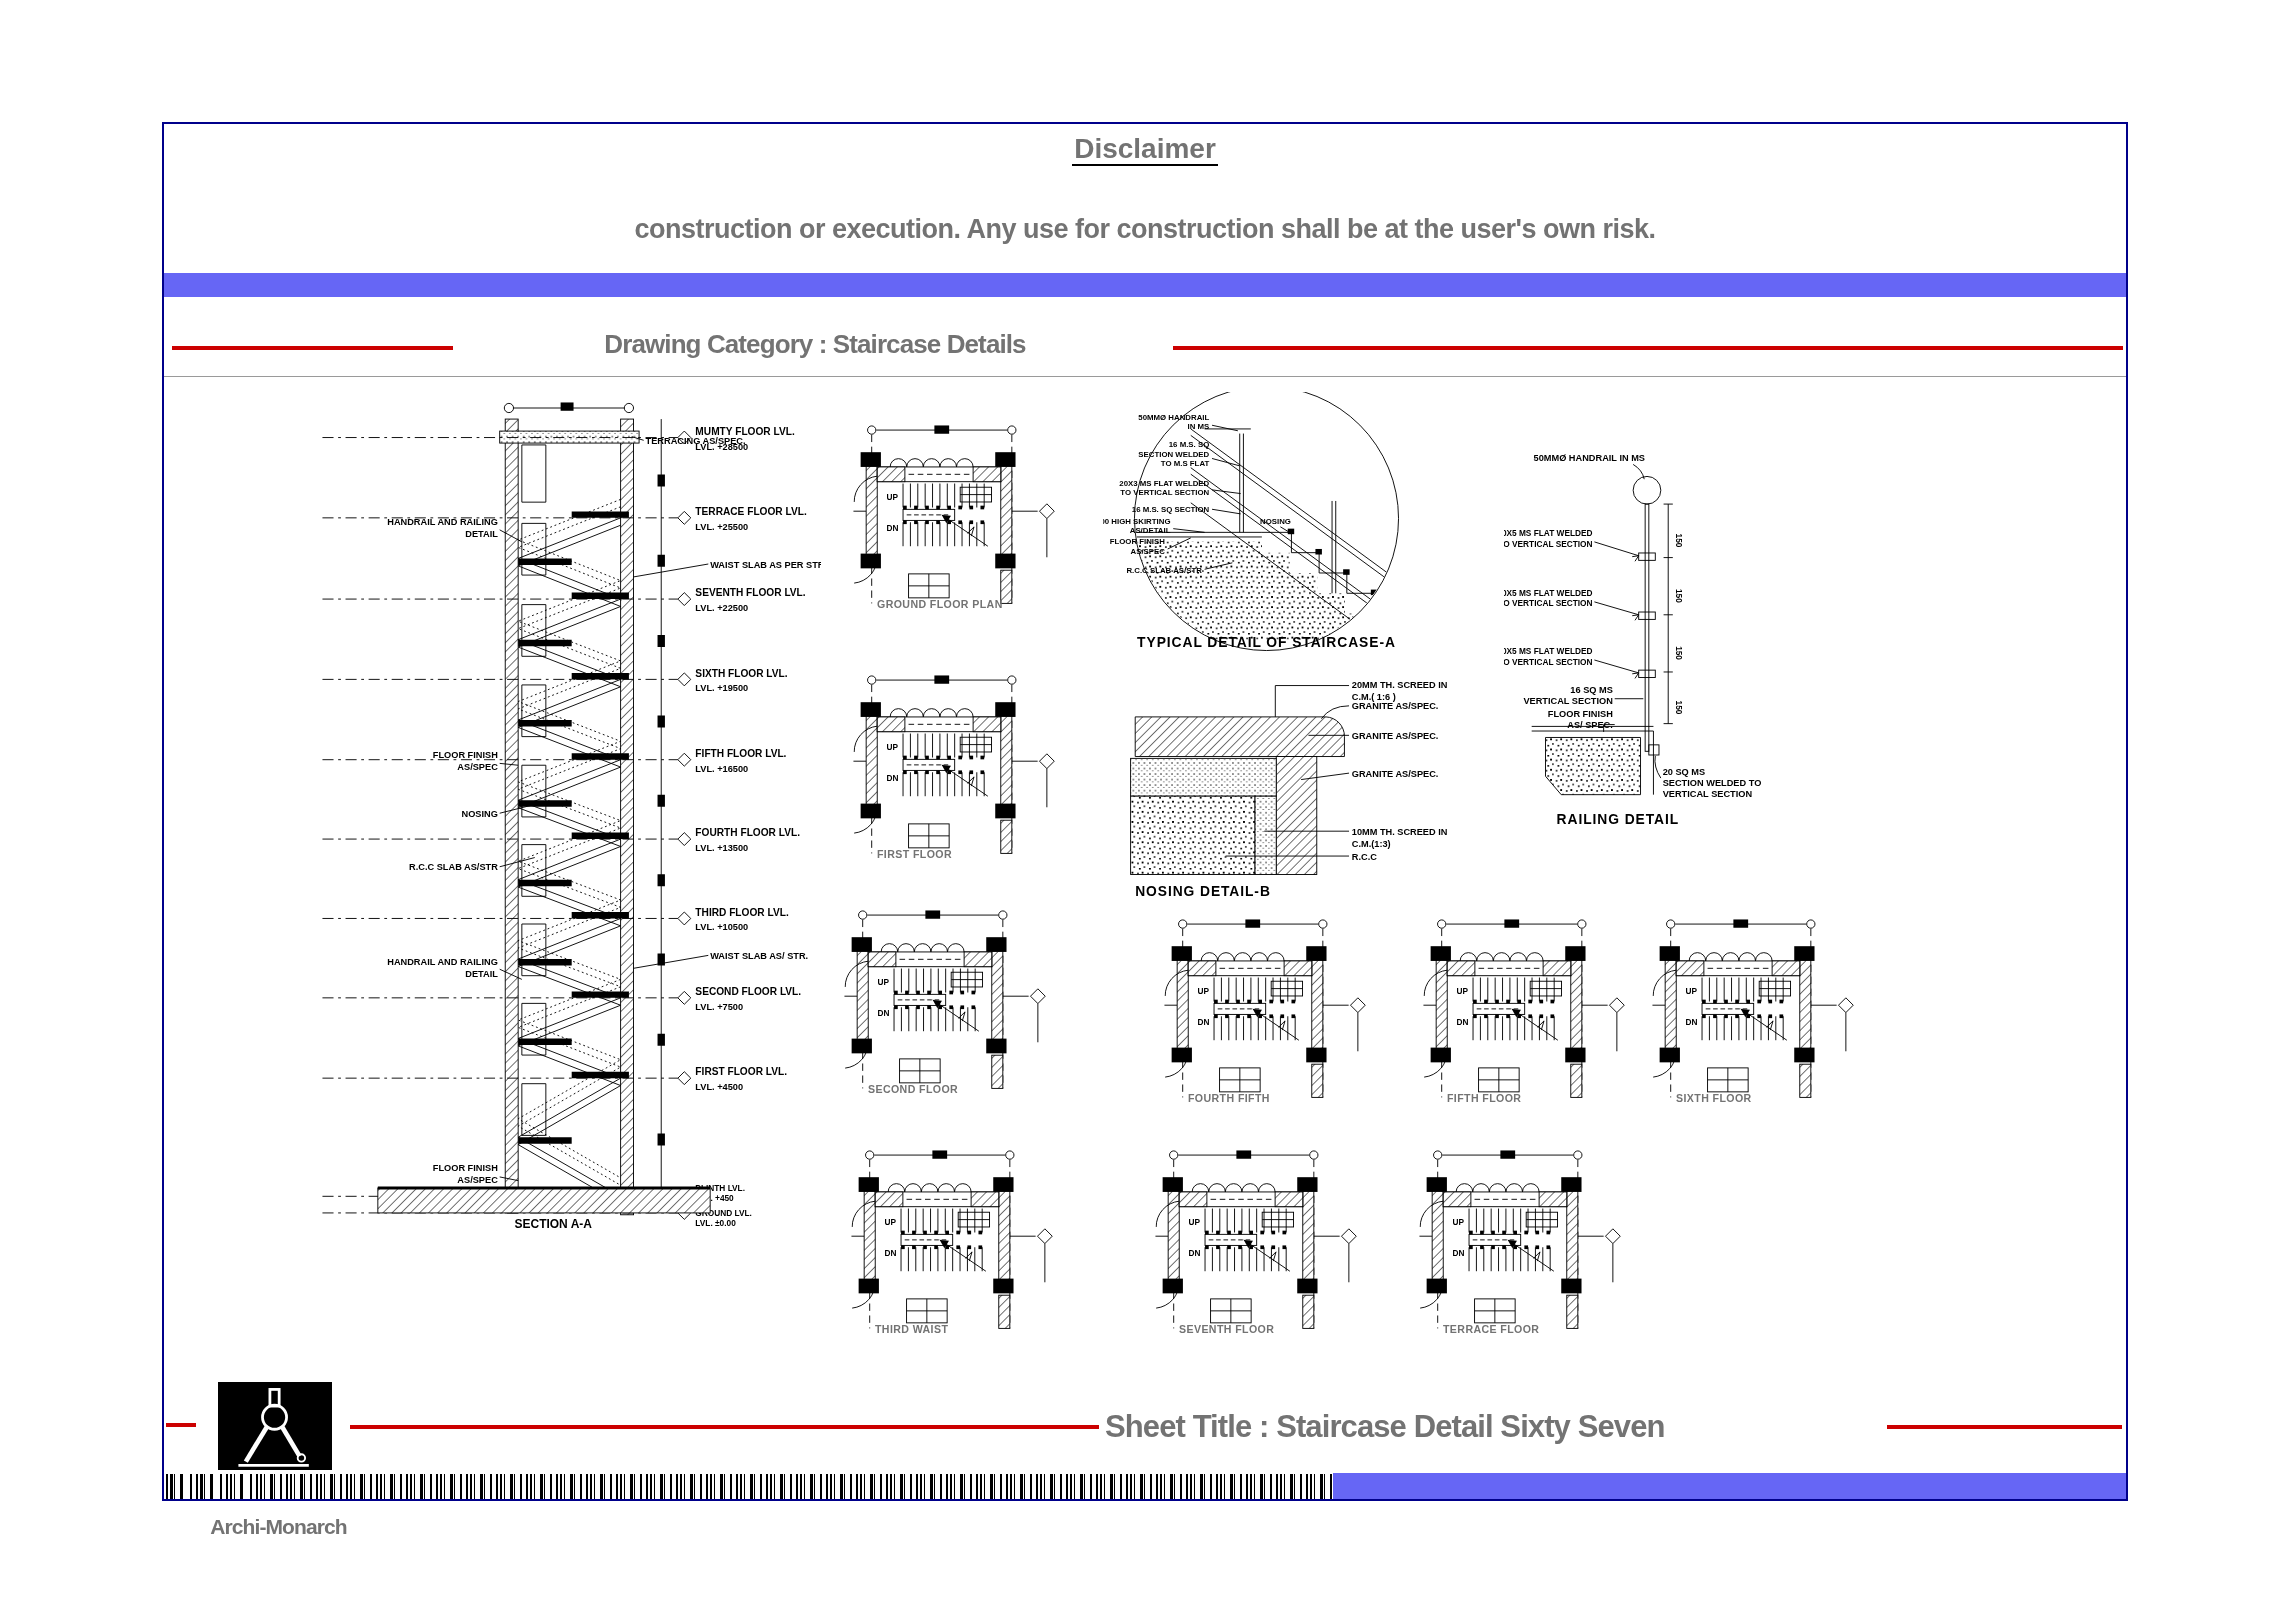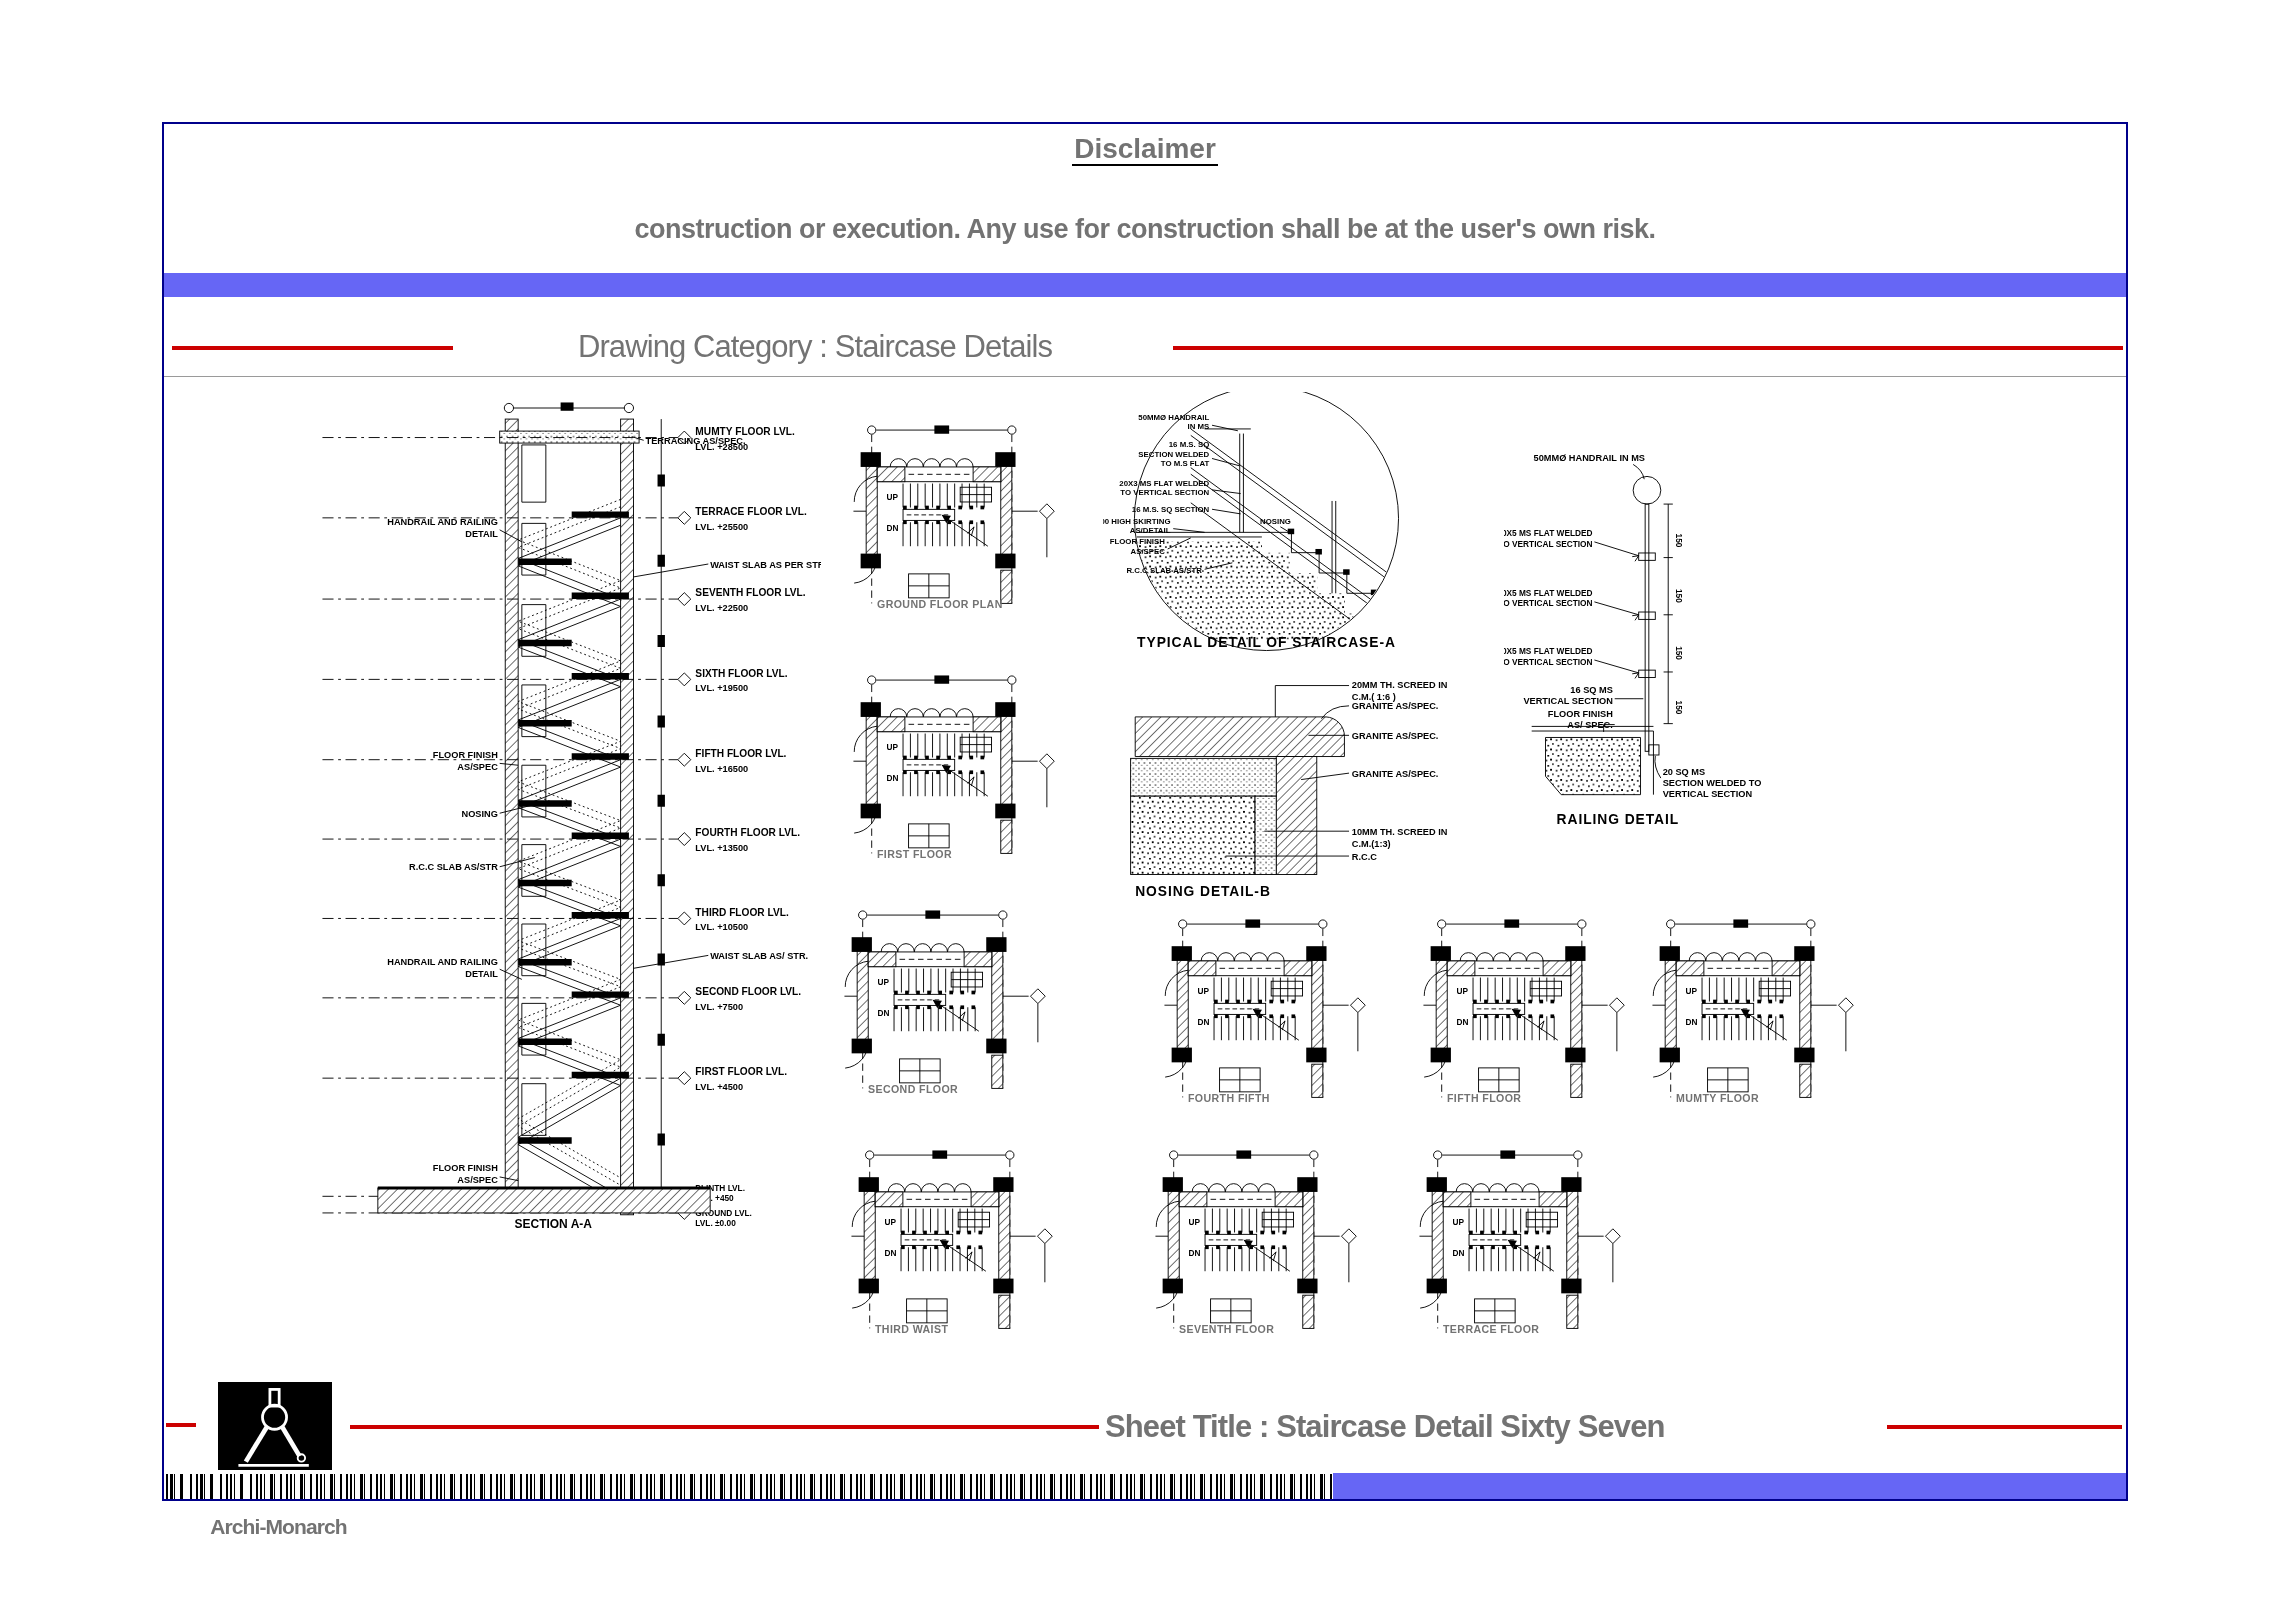--- a/index.html
+++ b/index.html
@@ -6,21 +6,21 @@
   #page{position:relative;width:2290px;height:1619px;background:#fff;overflow:hidden;
         font-family:"Liberation Sans",sans-serif;color:#737373;}
   #sheet{position:absolute;left:162px;top:122px;width:1962px;height:1375px;
          border:2.8px solid #00008B;background:#fff;}
   .abs{position:absolute;}
   .disc-title{top:9.2px;left:0;width:100%;text-align:center;font-size:28px;font-weight:bold;}
   .disc-title span{border-bottom:2.8px solid #000;padding:0 1.8px;}
   .disc-line{left:0;width:100%;text-align:center;font-size:27px;font-weight:bold;letter-spacing:-0.5px;}
   .bluebar{background:#6666f5;height:24px;}
   .redline{background:#cc0000;height:3.7px;}
-  .cat-title{font-size:31px;font-weight:normal;letter-spacing:-0.9px;white-space:nowrap;}
+  .cat-title{font-size:26px;font-weight:bold;letter-spacing:-0.9px;white-space:nowrap;}
   .divider{background:#9a9a9a;height:0.9px;}
   .plan{width:231px;height:214px;}
   .plan svg{position:absolute;left:0;top:0;}
   .plan-label{position:absolute;left:24px;top:179px;font-size:10.6px;font-weight:bold;
               letter-spacing:0.4px;white-space:nowrap;}
   .sheet-title{font-size:31px;font-weight:bold;letter-spacing:-0.9px;white-space:nowrap;}
   .barcode{height:25px;background:
      repeating-linear-gradient(90deg,#000 0 1.8px,#fff 1.8px 3.7px,#000 3.7px 6.5px,#fff 6.5px 8.3px,
        #000 8.3px 9.2px,#fff 9.2px 14px,#000 14px 16.6px,#fff 16.6px 18.5px,#000 18.5px 19.4px,#fff 19.4px 24px,
        #000 24px 26px,#fff 26px 30px);}
@@ -272,21 +272,21 @@
     <div class="abs plan" style="left:1259px;top:789px;">
       <svg width="231" height="189" viewBox="0 0 250 205">
           <use href="#plan-glyph"></use>
         </svg>
       <div class="plan-label">FIFTH FLOOR</div>
     </div>
     <div class="abs plan" style="left:1488px;top:789px;">
       <svg width="231" height="189" viewBox="0 0 250 205">
           <use href="#plan-glyph"></use>
         </svg>
-      <div class="plan-label">MUMTY FLOOR</div>
+      <div class="plan-label">SIXTH FLOOR</div>
     </div>
     <div class="abs plan" style="left:991px;top:1020px;">
       <svg width="231" height="189" viewBox="0 0 250 205">
           <use href="#plan-glyph"></use>
         </svg>
       <div class="plan-label">SEVENTH FLOOR</div>
     </div>
     <div class="abs plan" style="left:1255px;top:1020px;">
       <svg width="231" height="189" viewBox="0 0 250 205">
           <use href="#plan-glyph"></use>

